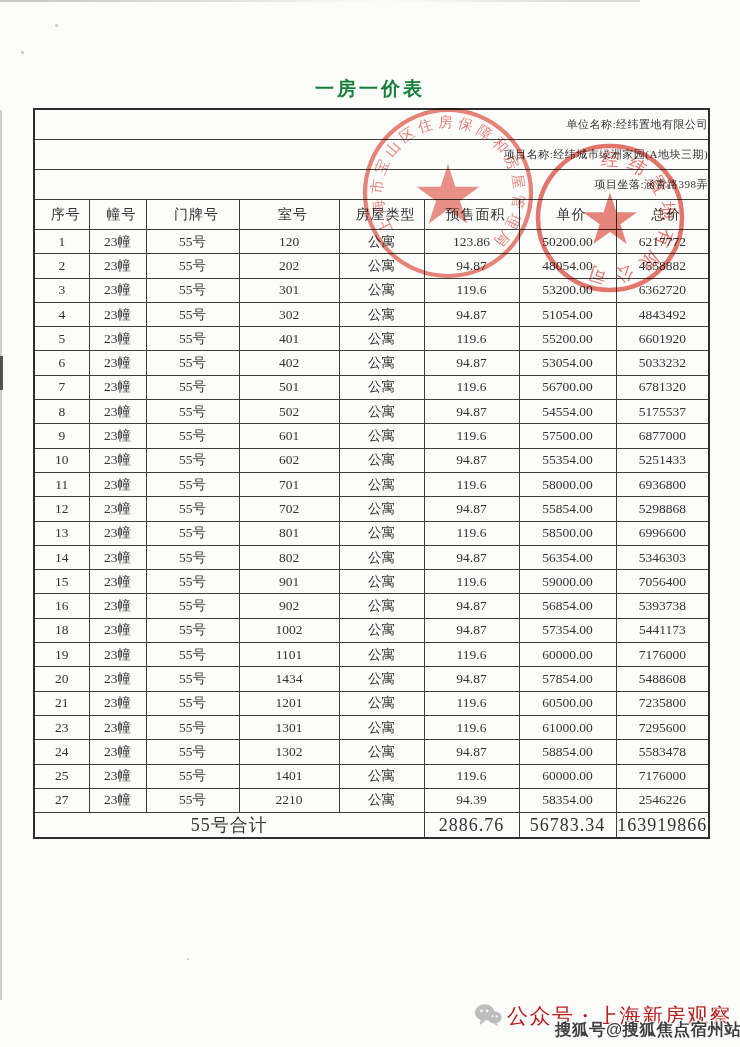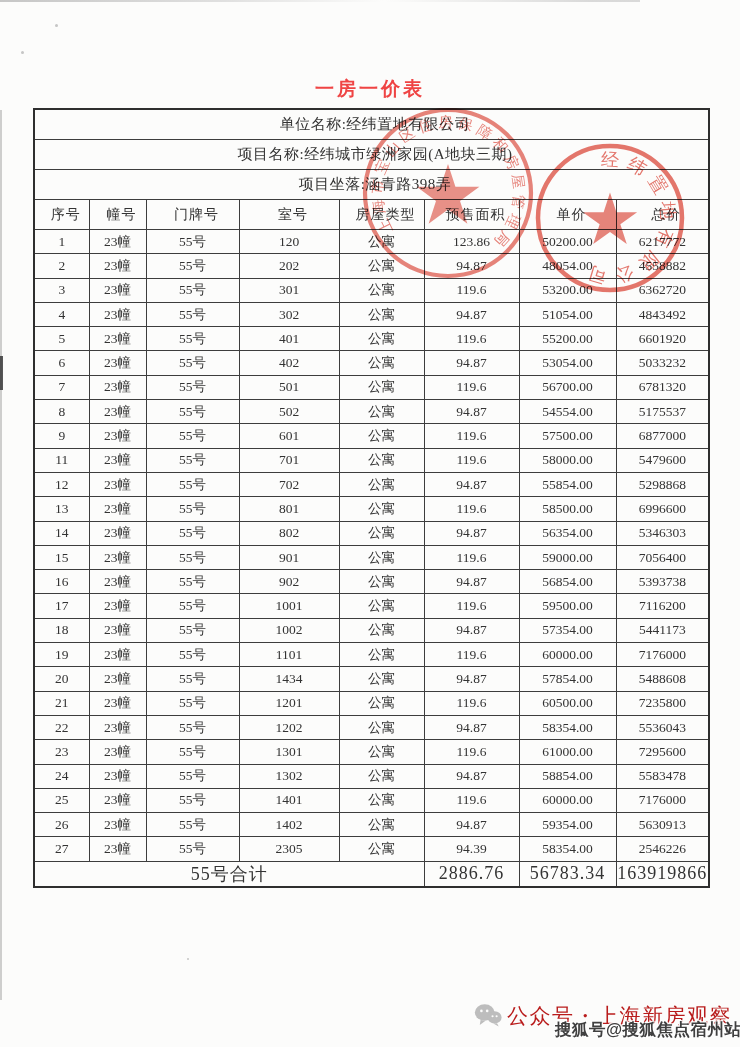--- a/index.html
+++ b/index.html
@@ -20,41 +20,41 @@
   .left-edge-dark{position:absolute;top:356px;left:0;width:3px;height:34px;background:#3a3a3a;opacity:.85;}
   .speck{position:absolute;border-radius:50%;background:#8f8f8f;opacity:.5;}
   .speck.s1{left:55px;top:24px;width:3px;height:3px;}
   .speck.s2{left:21px;top:51px;width:3px;height:3px;}
   .speck.s3{left:293px;top:264px;width:2px;height:2px;}
   .speck.s4{left:187px;top:958px;width:2px;height:2px;}
 
   .doc-title{
     position:absolute;top:76px;left:0;width:100%;
     text-align:center;font-size:19px;font-weight:bold;
-    letter-spacing:3px;color:#ef4444;
+    letter-spacing:3px;color:#15803d;
   }
 
   table.price-table{
     position:absolute;left:33px;top:108px;
     width:675px;table-layout:fixed;
     border-collapse:collapse;
     border:2px solid #2e2e2e;
     font-size:13.5px;
   }
   table.price-table td,table.price-table th{
     border:1px solid #3d3d3d;
     text-align:center;
     padding:0;
     color:#333;
     font-weight:normal;
     overflow:hidden;
     white-space:nowrap;
   }
   #info-section td{
-    text-align:center;height:29px;font-size:15px;padding-left:7px;letter-spacing:.5px;
+    text-align:right;height:29px;font-size:11px;padding-left:7px;letter-spacing:.5px;
   }
   #header-section th{height:29px;font-size:14px;letter-spacing:1px;padding-left:8px;}
   #data-rows td{height:23.3px;font-size:13.5px;}
   #summary-section td{height:23px;font-size:18px;letter-spacing:1px;}
 
   
   svg.stamps{position:absolute;left:0;top:0;mix-blend-mode:multiply;pointer-events:none;}
 
   
   .footer-mark{position:absolute;pointer-events:none;}
@@ -205,28 +205,38 @@
           <td>9</td>
           <td>23幢</td>
           <td>55号</td>
           <td>601</td>
           <td>公寓</td>
           <td>119.6</td>
           <td>57500.00</td>
           <td>6877000</td>
         </tr>
         <tr>
+          <td>10</td>
+          <td>23幢</td>
+          <td>55号</td>
+          <td>602</td>
+          <td>公寓</td>
+          <td>94.87</td>
+          <td>55354.00</td>
+          <td>5251433</td>
+        </tr>
+        <tr>
           <td>11</td>
           <td>23幢</td>
           <td>55号</td>
           <td>701</td>
           <td>公寓</td>
           <td>119.6</td>
           <td>58000.00</td>
-          <td>5479600</td>
+          <td>6936800</td>
         </tr>
         <tr>
           <td>12</td>
           <td>23幢</td>
           <td>55号</td>
           <td>702</td>
           <td>公寓</td>
           <td>94.87</td>
           <td>55854.00</td>
           <td>5298868</td>
@@ -265,30 +275,20 @@
           <td>16</td>
           <td>23幢</td>
           <td>55号</td>
           <td>902</td>
           <td>公寓</td>
           <td>94.87</td>
           <td>56854.00</td>
           <td>5393738</td>
         </tr>
         <tr>
-          <td>17</td>
-          <td>23幢</td>
-          <td>55号</td>
-          <td>1001</td>
-          <td>公寓</td>
-          <td>119.6</td>
-          <td>59500.00</td>
-          <td>7116200</td>
-        </tr>
-        <tr>
           <td>18</td>
           <td>23幢</td>
           <td>55号</td>
           <td>1002</td>
           <td>公寓</td>
           <td>94.87</td>
           <td>57354.00</td>
           <td>5441173</td>
         </tr>
         <tr>
@@ -315,30 +315,20 @@
           <td>21</td>
           <td>23幢</td>
           <td>55号</td>
           <td>1201</td>
           <td>公寓</td>
           <td>119.6</td>
           <td>60500.00</td>
           <td>7235800</td>
         </tr>
         <tr>
-          <td>22</td>
-          <td>23幢</td>
-          <td>55号</td>
-          <td>1202</td>
-          <td>公寓</td>
-          <td>94.87</td>
-          <td>58354.00</td>
-          <td>5536043</td>
-        </tr>
-        <tr>
           <td>23</td>
           <td>23幢</td>
           <td>55号</td>
           <td>1301</td>
           <td>公寓</td>
           <td>119.6</td>
           <td>61000.00</td>
           <td>7295600</td>
         </tr>
         <tr>
@@ -355,34 +345,24 @@
           <td>25</td>
           <td>23幢</td>
           <td>55号</td>
           <td>1401</td>
           <td>公寓</td>
           <td>119.6</td>
           <td>60000.00</td>
           <td>7176000</td>
         </tr>
         <tr>
-          <td>26</td>
-          <td>23幢</td>
-          <td>55号</td>
-          <td>1402</td>
-          <td>公寓</td>
-          <td>94.87</td>
-          <td>59354.00</td>
-          <td>5630913</td>
-        </tr>
-        <tr>
           <td>27</td>
           <td>23幢</td>
           <td>55号</td>
-          <td>2305</td>
+          <td>2210</td>
           <td>公寓</td>
           <td>94.39</td>
           <td>58354.00</td>
           <td>2546226</td>
         </tr>
       </tbody>
     <tbody id="summary-section">
       <tr>
         <td colspan="5">55号合计</td>
         <td>2886.76</td>

